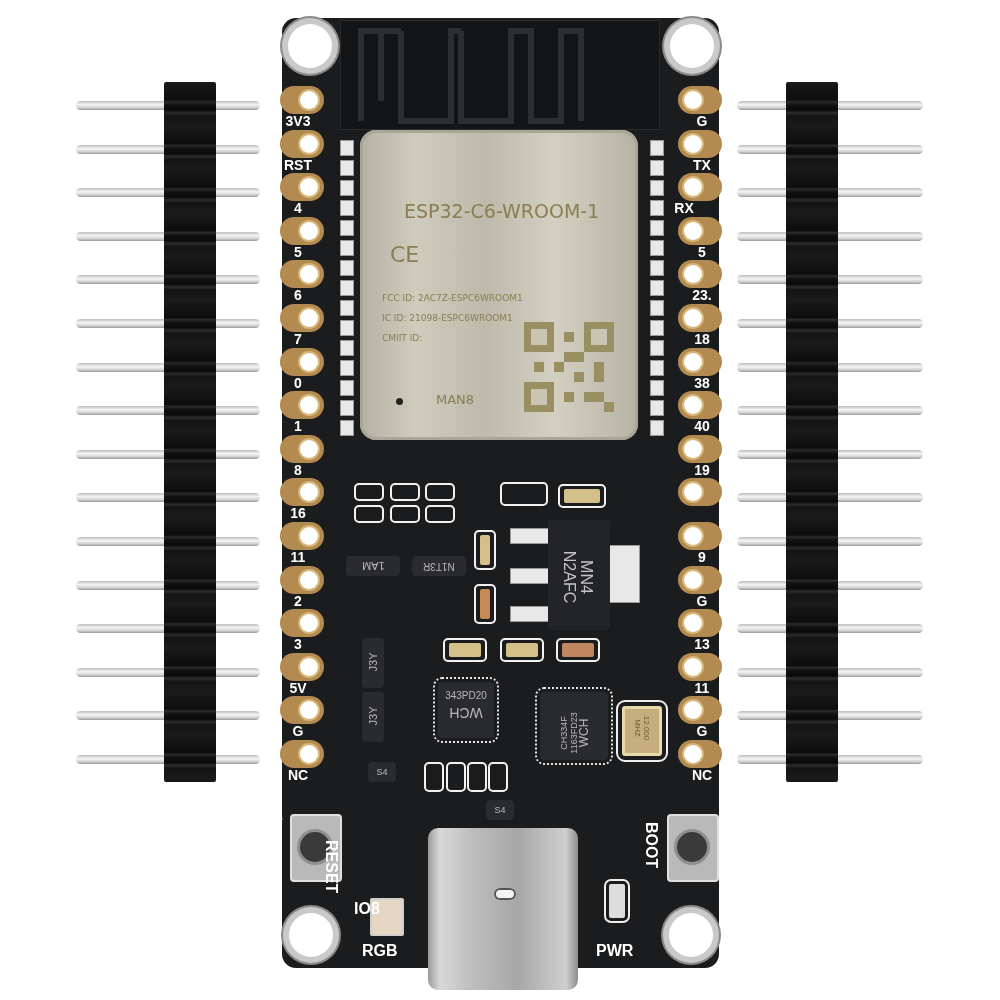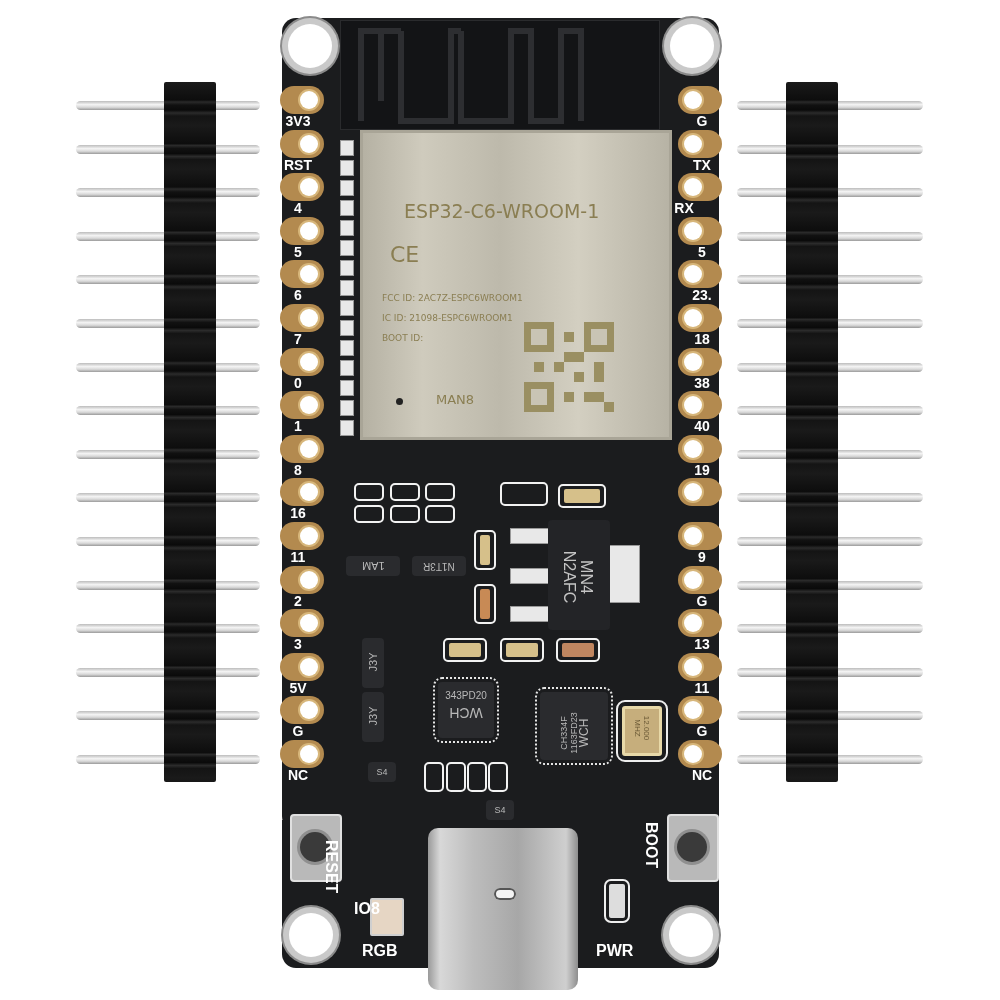--- a/index.html
+++ b/index.html
@@ -7,21 +7,21 @@
   .abs{position:absolute;}
   
   .header{position:absolute;top:82px;width:52px;height:700px;background:#111;border-radius:2px;
     background-image:repeating-linear-gradient(180deg,#1a1a1a 0px,#0d0d0d 18px,#2a2a2a 20px,#111 23px,#0a0a0a 28px,#2b2b2b 31px,#141414 34px,#1a1a1a 43.5px);}
   .pin{position:absolute;height:9px;border-radius:5px;background:linear-gradient(180deg,#bcbcbc 0%,#f4f4f4 40%,#d8d8d8 70%,#9a9a9a 100%);}
   
   .board{position:absolute;left:282px;top:18px;width:437px;height:812px;background:#1b1c1e;border-radius:14px;}
   .board-bottom{position:absolute;left:282px;top:820px;width:437px;height:148px;background:#1b1c1e;border-radius:0 0 14px 14px;}
   .hole{position:absolute;width:44px;height:44px;border-radius:50%;background:#fff;box-shadow:0 0 0 6px #c9c9c9,0 0 0 8px #8a8a8a;}
   .antenna{position:absolute;left:340px;top:20px;width:318px;height:108px;background:#131416;border:1px solid #2a2b2d;}
-  .module{position:absolute;left:360px;top:130px;width:312px;height:310px;border-radius:0;
+  .module{position:absolute;left:360px;top:130px;width:278px;height:310px;border-radius:16px;
     background:linear-gradient(90deg,#b4b0a2 0%,#cfcbbd 20%,#bdb9ab 45%,#d3cfc1 70%,#b6b2a4 100%);
     box-shadow:inset 0 0 0 3px #a9a597;}
   .mod-text{position:absolute;color:#8a7e52;font-family:"DejaVu Sans",sans-serif;}
   .pad{position:absolute;width:44px;height:28px;border-radius:14px;background:#b38a4f;}
   .pad::after{content:"";position:absolute;right:6px;top:5px;width:18px;height:18px;border-radius:50%;background:#fff;box-shadow:0 0 0 2px #d7b67a;}
   .pad.right::after{left:6px;right:auto;}
   .pinlabel{position:absolute;color:#fff;font-weight:bold;font-size:14px;text-align:center;width:40px;}
   .cpad{position:absolute;width:12px;height:14px;background:#e8e8e8;border:1px solid #999;}
   .smd{position:absolute;border:2px solid #f2f2f2;border-radius:5px;background:#1b1c1e;}
   .smd .body{position:absolute;left:4px;right:4px;top:3px;bottom:3px;border-radius:2px;background:#d6c08a;}
@@ -120,21 +120,21 @@
        <div class="cpad" style="left:650px;top:400px;"></div>
     <div class="cpad" style="left:340px;top:420px;"></div>
        <div class="cpad" style="left:650px;top:420px;"></div>
   </div>
 
 <div class="module">
   <div class="mod-text" style="left:44px;top:70px;font-size:19px;">ESP32-C6-WROOM-1</div>
   <div class="mod-text" style="left:30px;top:112px;font-size:22px;">CE</div>
   <div class="mod-text" style="left:22px;top:163px;font-size:9px;">FCC ID: 2AC7Z-ESPC6WROOM1</div>
   <div class="mod-text" style="left:22px;top:183px;font-size:9px;">IC ID: 21098-ESPC6WROOM1</div>
-  <div class="mod-text" style="left:22px;top:203px;font-size:9px;">BOOT ID:</div>
+  <div class="mod-text" style="left:22px;top:203px;font-size:9px;">CMIIT ID:</div>
   <div class="mod-text" style="left:76px;top:262px;font-size:13px;">MAN8</div>
   <div class="abs" style="left:36px;top:268px;width:7px;height:7px;border-radius:50%;background:#222;"></div>
   <svg class="abs" style="left:164px;top:192px;" width="90" height="90" viewBox="0 0 9 9">
     <g fill="#9a8f62">
       <rect x="0" y="0" width="3" height="3"></rect>
         <rect x="6" y="0" width="3" height="3"></rect>
         <rect x="0" y="6" width="3" height="3"></rect>
       <rect x="4" y="1" width="1" height="1"></rect>
         <rect x="4" y="3" width="2" height="1"></rect>
         <rect x="3" y="4" width="1" height="1"></rect>

